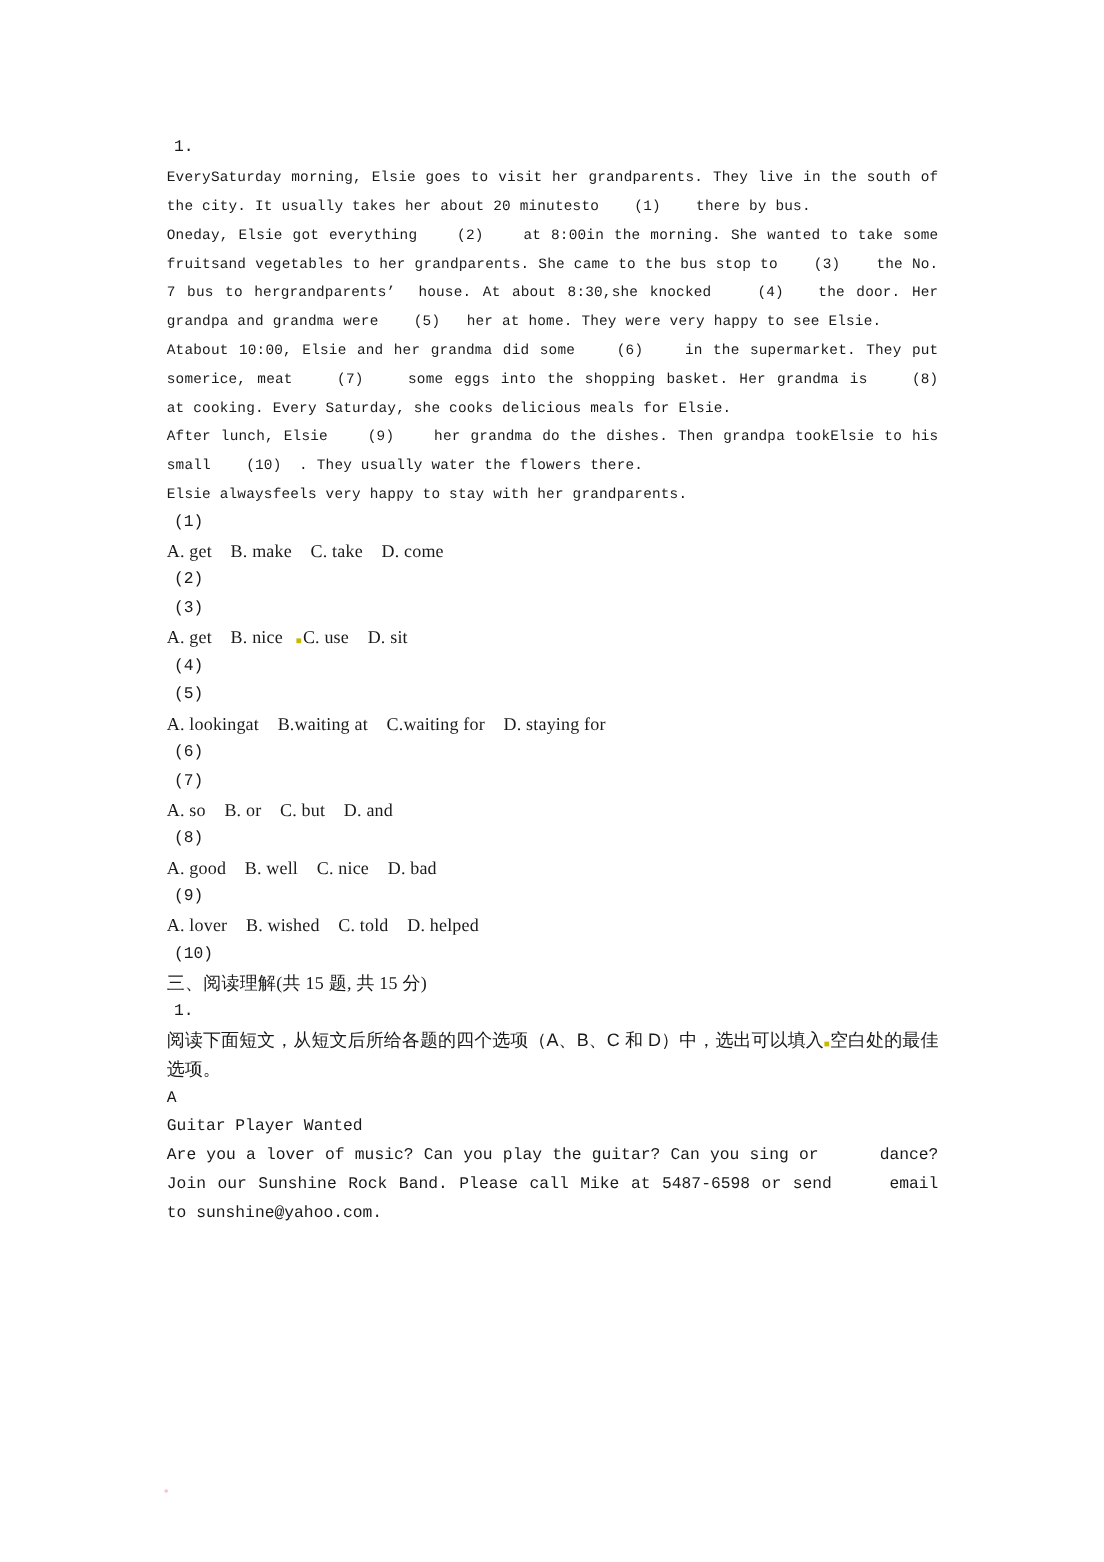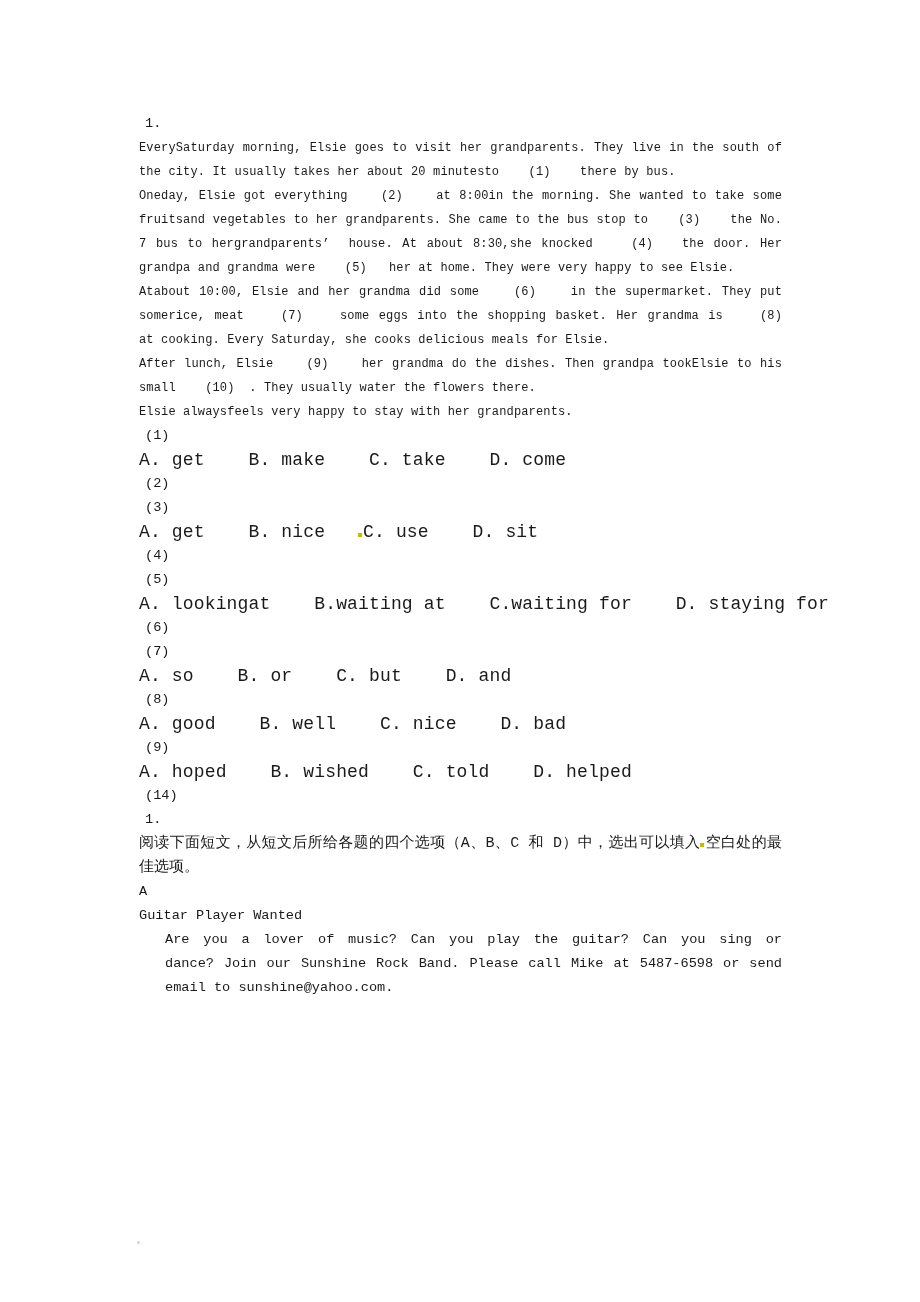--- a/index.html
+++ b/index.html
@@ -51,55 +51,55 @@
     padding-left: 6px;
   }
 
   .q-index {
     font-size: 13.6px;
     line-height: 24px;
     padding-left: 6px;
   }
 
   .opts {
-    font-size: 18px;
+    font-size: 15px;
     line-height: 24px;
     white-space: pre;
     letter-spacing: 0.15px;
+    font-family: Liberation Serif, serif;
   }
 
   .cn {
     font-family: "Liberation Serif", "DejaVu Serif", serif;
     font-size: 15px;
     line-height: 24px;
     letter-spacing: 0.2px;
     white-space: pre-wrap;
   }
   .cn-just {
-    font-family: Liberation Mono, monospace;
+    font-family: Liberation Sans, sans-serif;
     font-size: 15px;
     line-height: 24px;
     text-align: justify;
     text-align-last: left;
     white-space: pre-wrap;
   }
 
   .mono-line {
     font-size: 13.6px;
     line-height: 24px;
     white-space: pre;
   }
 
   .adbody {
     font-size: 13.6px;
     line-height: 24px;
     text-align: justify;
     text-align-last: left;
     white-space: pre-wrap;
-    margin-left: 26px;
   }
 
   
   .ymark {
     display: inline-block;
     width: 4px;
     height: 4px;
     background: #c8b800;
     vertical-align: baseline;
     margin: 0 1px 0 0;
@@ -159,24 +159,25 @@
 
     <div class="q-index">(6)</div>
 
     <div class="q-index">(7)</div>
     <div class="opts">A. so    B. or    C. but    D. and</div>
 
     <div class="q-index">(8)</div>
     <div class="opts">A. good    B. well    C. nice    D. bad</div>
 
     <div class="q-index">(9)</div>
-    <div class="opts">A. hoped    B. wished    C. told    D. helped</div>
+    <div class="opts">A. lover    B. wished    C. told    D. helped</div>
 
-    <div class="q-index">(14)</div>
+    <div class="q-index">(10)</div>
 
+    <div class="cn">三、阅读理解(共 15 题, 共 15 分)</div>
 
     <div class="num-line">1.</div>
 
     <div class="cn-just"><span>阅读下面短文，从短文后所给各题的四个选项（A、B、C 和 D）中，选出可以填入</span><span class="ymark"></span><span>空白处的最佳选项。</span></div>
 
     <div class="mono-line">A</div>
 
     <div class="mono-line">Guitar Player Wanted</div>
 
     <div class="adbody">Are you a lover of music? Can you play the guitar? Can you sing or      dance? Join our Sunshine Rock Band. Please call Mike at 5487-6598 or send     email to sunshine@yahoo.com.</div>

